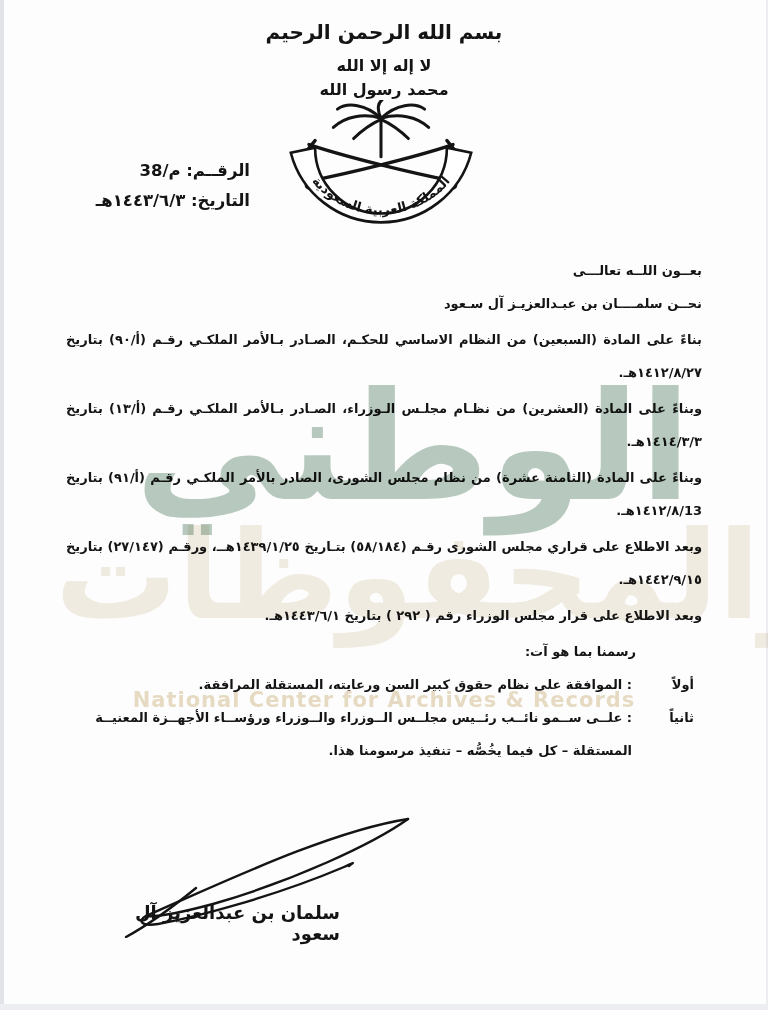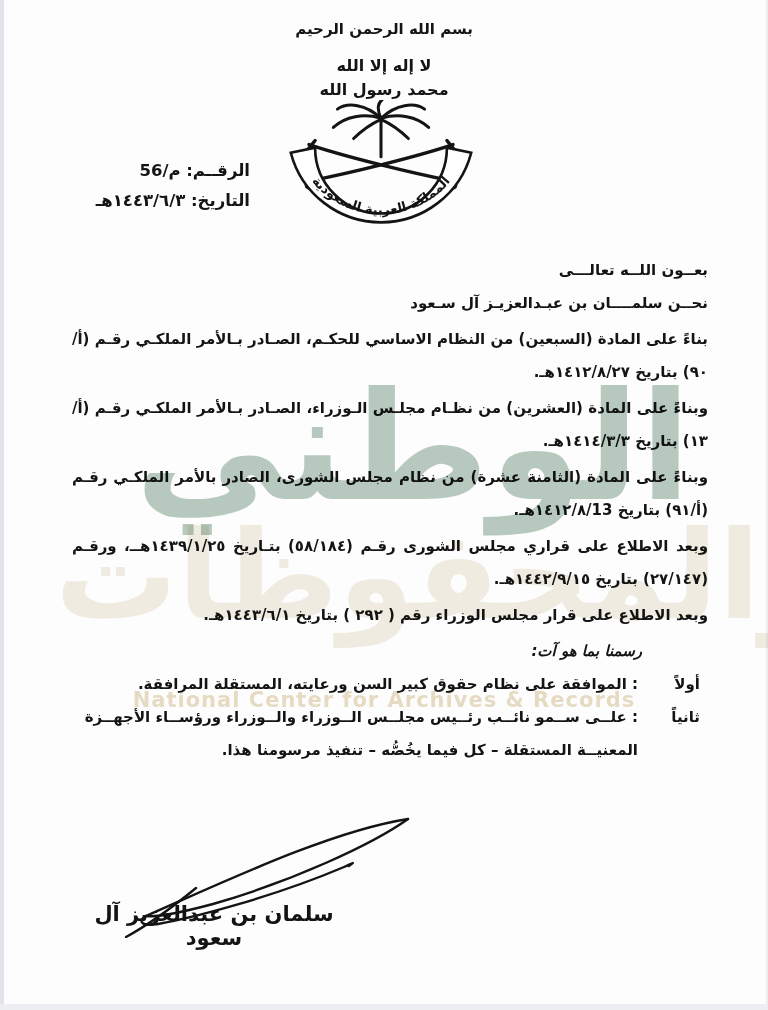--- a/index.html
+++ b/index.html
@@ -7,51 +7,51 @@
     position:relative;width:768px;height:1010px;margin:0 auto;
     background:#fdfdfd;overflow:hidden;
     font-family:"DejaVu Sans",sans-serif;color:#141414;
   }
   .edge-left{position:absolute;left:0;top:0;width:4px;height:100%;background:#e2e3e8;}
   .edge-right{position:absolute;right:0;top:0;width:2px;height:100%;background:#eeeef2;}
   .edge-bottom{position:absolute;left:0;bottom:0;width:100%;height:6px;background:#eceef2;}
 
   .basmala{
     position:absolute;top:20px;left:0;width:100%;text-align:center;
-    font-size:15px;font-weight:bold;letter-spacing:0;direction:rtl;
+    font-size:20px;font-weight:bold;letter-spacing:0;direction:rtl;
   }
   .shahada{
     position:absolute;top:54px;left:0;width:100%;text-align:center;
     font-size:16px;font-weight:bold;line-height:1.5;direction:rtl;letter-spacing:-0.5px;
   }
   .emblem{position:absolute;top:100px;left:283px;width:196px;height:148px;}
 
   .ref-block{
     position:absolute;top:156px;right:518px;width:230px;
     direction:rtl;text-align:right;font-weight:bold;font-size:16.5px;line-height:30px;
     white-space:nowrap;
   }
 
   .doc-body{
-    position:absolute;top:254px;right:60px;width:636px;z-index:2;
-    direction:rtl;text-align:right;font-size:15px;font-weight:bold;line-height:33px;
+    position:absolute;top:254px;right:66px;width:636px;z-index:2;
+    direction:rtl;text-align:right;font-size:13px;font-weight:bold;line-height:33px;
   }
   .invocation{margin:0;}
   .royal-name{}
   .royal-title{margin-right:20px;word-spacing:2px;}
   .clause{text-align:justify;margin:3px 0;}
-  .decree-intro{margin-right:66px;font-style:italic;}
+  .decree-intro{margin-right:66px;}
   .article{display:flex;margin-right:8px;}
   .article .lbl{flex:none;width:62px;}
   .article .txt{flex:1 1 auto;}
 
   .sig-swoosh{position:absolute;top:806px;left:116px;width:324px;height:132px;z-index:2;}
   .sig-name{
     position:absolute;top:902px;left:88px;width:252px;z-index:2;
-    direction:rtl;text-align:center;font-size:21px;font-weight:bold;
+    direction:rtl;font-size:18px;font-weight:bold;
   }
 
   .wm{position:absolute;z-index:3;pointer-events:none;mix-blend-mode:multiply;
       font-weight:bold;direction:rtl;white-space:nowrap;}
   .wm-ar1{top:360px;left:135px;font-size:150px;color:#14532d;opacity:.30;}
   .wm-ar2{top:505px;left:55px;font-size:122px;color:#cdb88e;opacity:.26;}
   .wm-en{
     top:688px;left:99px;width:570px;text-align:center;direction:ltr;
     font-size:21px;letter-spacing:1px;color:#d5c193;opacity:.55;
   }
@@ -100,21 +100,21 @@
           <path id="bandpath" d="M 12 54 A 88 88 0 0 0 178 54"></path>
         </defs>
         <text font-size="13" font-weight="bold" fill="#141414" font-family="DejaVu Sans, sans-serif">
           <textPath href="#bandpath" startOffset="50%" text-anchor="middle">المملكة العربية السعودية</textPath>
         </text>
       </g>
     </svg>
   </div>
 
   <div class="ref-block">
-    <div>الرقــم: م/56</div>
+    <div>الرقــم: م/38</div>
     <div>التاريخ: ١٤٤٣/٦/٣هـ</div>
   </div>
 
   <div class="doc-body">
     <div class="invocation">بعــون اللــه تعالـــى</div>
     <div class="royal-name">نحــن سلمــــان بن عبـدالعزيـز آل سـعود</div>
 
     <div class="clause">بناءً على المادة (السبعين) من النظام الاساسي للحكـم، الصـادر بـالأمر الملكـي رقـم (أ/٩٠) بتاريخ ١٤١٢/٨/٢٧هـ.</div>
     <div class="clause">وبناءً على المادة (العشرين) من نظـام مجلـس الـوزراء، الصـادر بـالأمر الملكـي رقـم (أ/١٣) بتاريخ ١٤١٤/٣/٣هـ.</div>
     <div class="clause">وبناءً على المادة (الثامنة عشرة) من نظام مجلس الشورى، الصادر بالأمر الملكـي رقـم (أ/٩١) بتاريخ ١٤١٢/٨/13هـ.</div>

